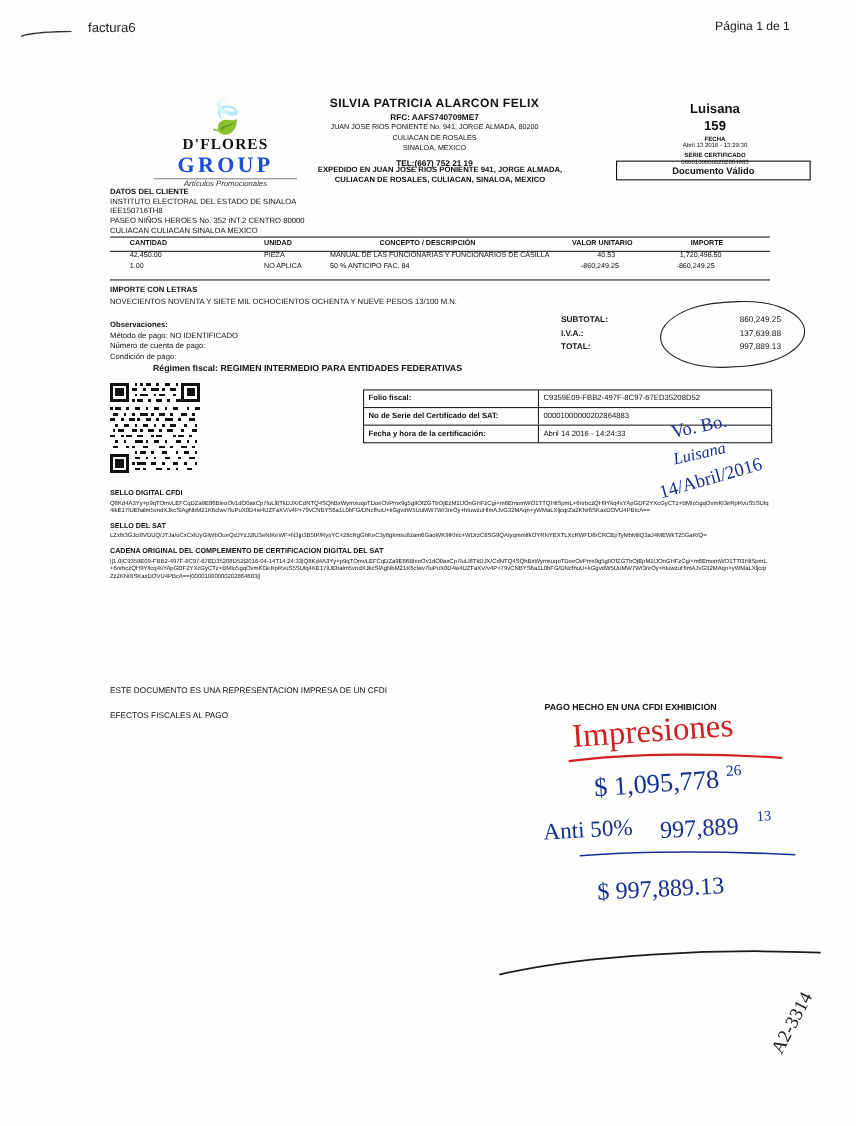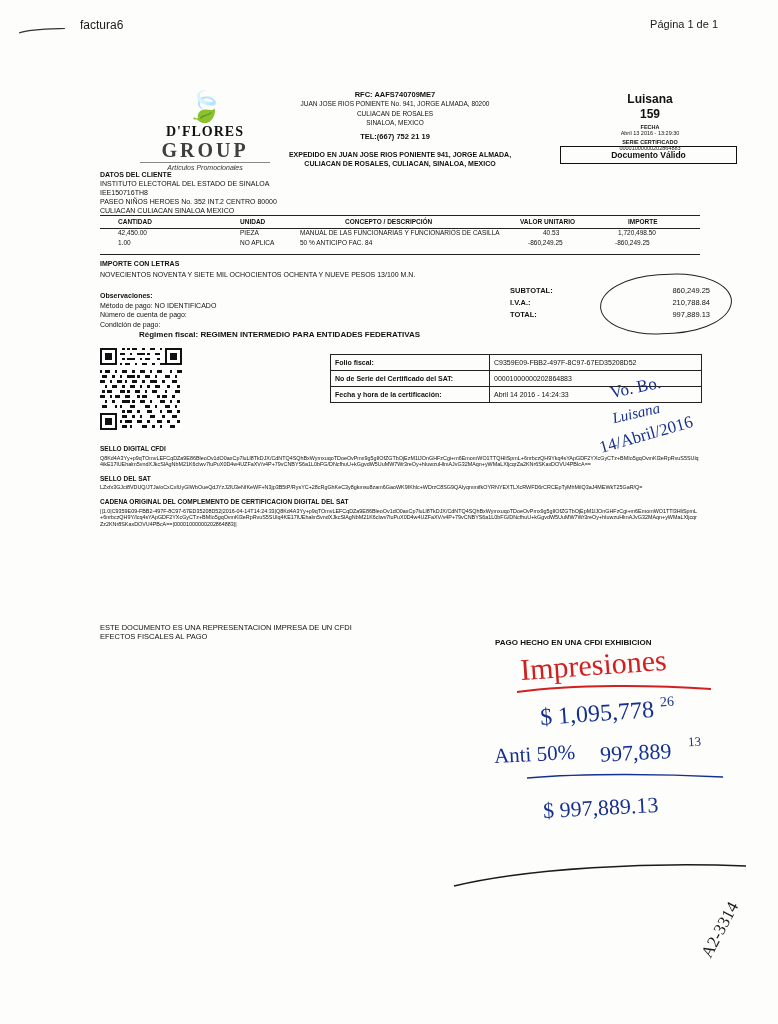--- a/index.html
+++ b/index.html
@@ -9,21 +9,21 @@
   .hdr .fname{position:absolute;left:80px;top:0;font-size:12px;color:#1a1a1a;}
   .hdr .pg{position:absolute;right:60px;top:0;font-size:11px;color:#1a1a1a;}
   .hdr .scribble{position:absolute;left:18px;top:10px;width:48px;height:6px;}
 
   .doc{position:absolute;left:100px;top:78px;width:600px;}
 
   
   .logo{position:absolute;left:40px;top:14px;width:130px;text-align:center;}
   .logo .leaf{font-size:30px;line-height:30px;color:#3a3a3a;}
   .logo .nm1{font-family:"Liberation Serif",serif;font-weight:bold;font-size:14px;letter-spacing:1px;color:#111;line-height:19px;}
-  .logo .nm2{font-family:"Liberation Serif",serif;font-weight:bold;font-size:20px;letter-spacing:3px;color:#404040;line-height:19px;}
+  .logo .nm2{font-family:"Liberation Serif",serif;font-weight:bold;font-size:20px;letter-spacing:3px;color:#1d4ed8;line-height:19px;}
   .logo .sub{font-size:7px;font-style:italic;color:#333;border-top:1px solid #888;margin-top:2px;padding-top:1px;}
 
   .cent{position:absolute;left:150px;top:10px;width:290px;text-align:center;}
   .cent .t1{font-size:11px;font-weight:bold;letter-spacing:.4px;}
   .cent .t2{font-size:7.5px;font-weight:bold;margin-top:2px;}
   .cent .t3{font-size:6.5px;line-height:8.5px;margin-top:1px;}
   .cent .t4{font-size:7.5px;font-weight:bold;margin-top:4px;}
 
   .factbox{position:absolute;left:470px;top:14px;width:160px;text-align:center;}
   .factbox .ft{font-size:12px;font-weight:bold;}
@@ -67,21 +67,21 @@
   .fiscbox .row:last-child{border-bottom:none;}
   .fiscbox .c1{width:150px;padding:4px 4px;font-weight:bold;border-right:1px solid #222;}
   .fiscbox .c2{flex:1;padding:4px 4px;}
 
   .sellos{position:absolute;left:0;top:368px;width:600px;font-size:5.4px;line-height:6.6px;word-break:break-all;}
   .sellos .ttl{font-weight:bold;font-size:6.5px;margin-top:8px;}
   .sellos .ttl:first-child{margin-top:0;}
   .sellos .blk{margin-top:2px;}
 
   .foot{position:absolute;left:0;top:545px;font-size:7.5px;}
-  .foot .f2{}
+  .foot .f2{margin-top:14px;}
 
   .pago{position:absolute;left:395px;top:560px;font-size:8px;font-weight:bold;}
 
   
   .hand{position:absolute;inset:0;pointer-events:none;}
   .hw{position:absolute;font-family:"Liberation Serif",serif;color:#1a237e;}
   .hw.red{color:#d02020;}
   .hw.blue{color:#16308f;}
 </style>
 </head>
@@ -100,20 +100,21 @@
   <div class="doc">
 
     <div class="logo">
       <div class="leaf">🍃</div>
       <div class="nm1">D'FLORES</div>
       <div class="nm2">GROUP</div>
       <div class="sub">Artículos Promocionales</div>
     </div>
 
     <div class="cent">
+      <div class="t1">SILVIA PATRICIA ALARCON FELIX</div>
       <div class="t2">RFC: AAFS740709ME7</div>
       <div class="t3">JUAN JOSE RIOS PONIENTE No. 941, JORGE ALMADA, 80200</div>
       <div class="t3">CULIACAN DE ROSALES</div>
       <div class="t3">SINALOA, MEXICO</div>
       <div class="t4">TEL:(667) 752 21 19</div>
     </div>
 
     <div class="expedido">
       <div>EXPEDIDO EN JUAN JOSE RIOS PONIENTE 941, JORGE ALMADA,</div>
       <div>CULIACAN DE ROSALES, CULIACAN, SINALOA, MEXICO</div>
@@ -175,21 +176,21 @@
     </div>
 
     <div class="ellipse"></div>
     <div class="totals">
       <div>
         <span class="lbl">SUBTOTAL:</span>
         <span class="val">860,249.25</span>
       </div>
       <div>
         <span class="lbl">I.V.A.:</span>
-        <span class="val">210,788.84</span>
+        <span class="val">137,639.88</span>
       </div>
       <div>
         <span class="lbl">TOTAL:</span>
         <span class="val">997,889.13</span>
       </div>
     </div>
 
     <div class="regimen">
       <span>Régimen fiscal:</span>
       <span class="v">REGIMEN INTERMEDIO PARA ENTIDADES FEDERATIVAS</span>

